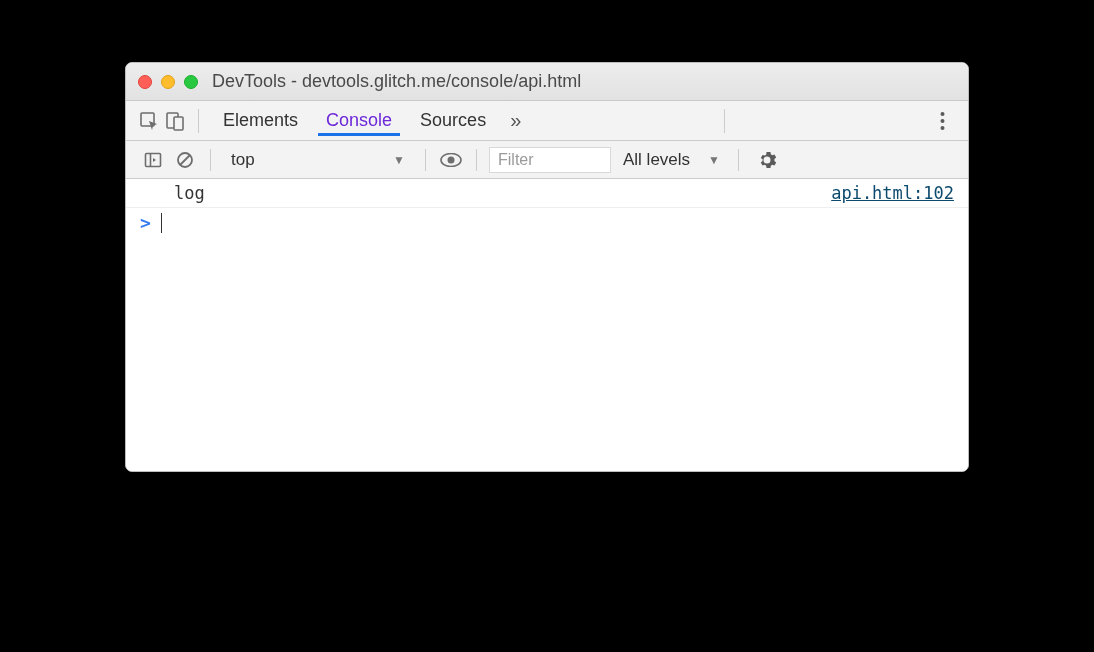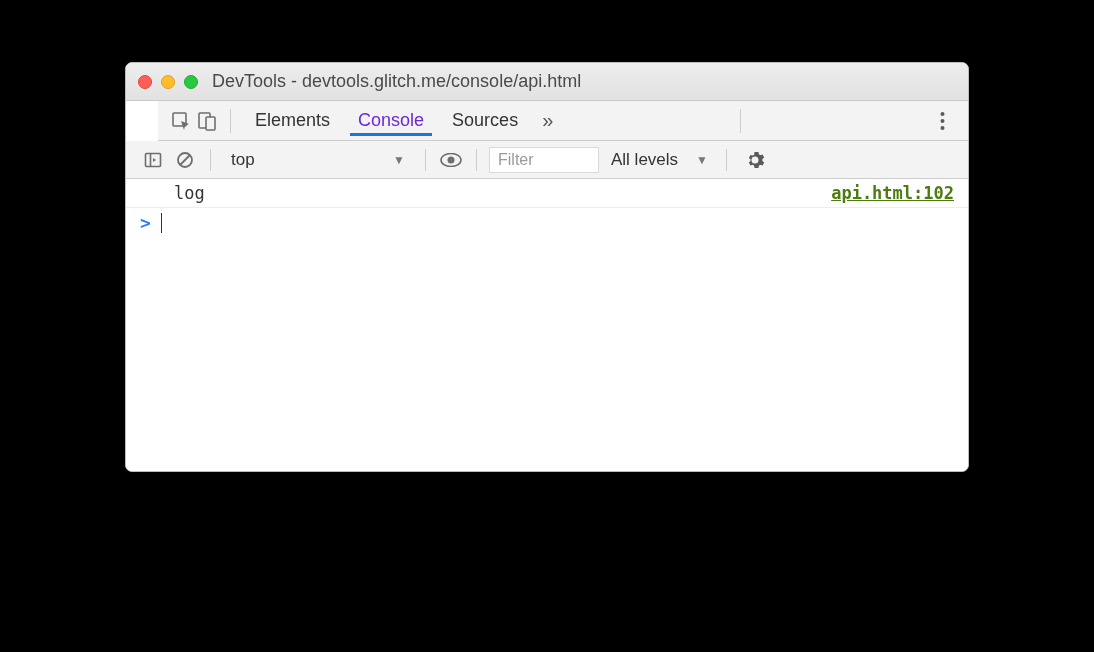--- a/index.html
+++ b/index.html
@@ -38,21 +38,20 @@
   .dot.yellow { background: #ffbd2e; border: 1px solid #e1a116; }
   .dot.green { background: #28c940; border: 1px solid #1dad2b; }
   .title { color: #4a4a4a; font-size: 18px; }
   .toolbar {
     height: 40px;
     background: #f3f3f3;
     border-bottom: 1px solid #ccc;
     display: flex;
     align-items: center;
     padding: 4px 10px;
-    margin-left: 32px;
   }
   .toolbar .divider { width: 1px; height: 24px; background: #ccc; margin: 0 10px; }
   .icon-btn { width: 26px; height: 26px; display: flex; align-items: center; justify-content: center; color: #6e6e6e; cursor: pointer; }
   .tabs { display: flex; align-items: stretch; height: 100%; }
   .tab {
     padding: 0 14px;
     display: flex;
     align-items: center;
     font-size: 18px;
     color: #333;
@@ -86,38 +85,38 @@
     font-size: 17px; color: #333;
     cursor: pointer;
     min-width: 190px;
     justify-content: space-between;
   }
   .context-select .caret { color: #777; font-size: 12px; }
   .filter-input {
     border: 1px solid #d9d9d9;
     background: #fff;
     height: 26px;
-    width: 110px;
+    width: 122px;
     padding: 0 8px;
     font-size: 16px;
     color: #333;
   }
   .filter-input::placeholder { color: #9a9a9a; }
   .levels { font-size: 17px; color: #333; display:flex;align-items:center;gap:18px;cursor:pointer;padding:0 6px;}
   .levels .caret { color:#777; font-size:12px;}
   .gear { margin-left: 6px; color:#5a5a5a; cursor:pointer; display:flex;align-items:center;}
   .sub-divider { width:1px; height:22px; background:#ccc; margin:0 6px;}
   .console-body { flex:1; background:#fff; font-family: Menlo, Consolas, monospace; font-size:17px; overflow:auto;}
   .log-row {
     display:flex; justify-content:space-between; align-items:center;
     padding: 4px 14px 4px 48px;
     border-bottom: 1px solid #eee;
   }
   .log-msg { color:#333; }
-  .log-src { color:#4d7c0f; text-decoration: underline; cursor:pointer;font-weight:bold; }
+  .log-src { color:#0c4a6e; text-decoration: underline; cursor:pointer; }
   .prompt-row { display:flex; align-items:center; padding: 4px 14px; gap:10px;}
   .prompt-caret { color:#367cf1; font-weight:bold; font-size:18px;}
   .cursor {
     width: 1.5px; height: 20px; background:#333;
   }
   svg { display:block; }
 </style>
 </head>
 <body>
 

